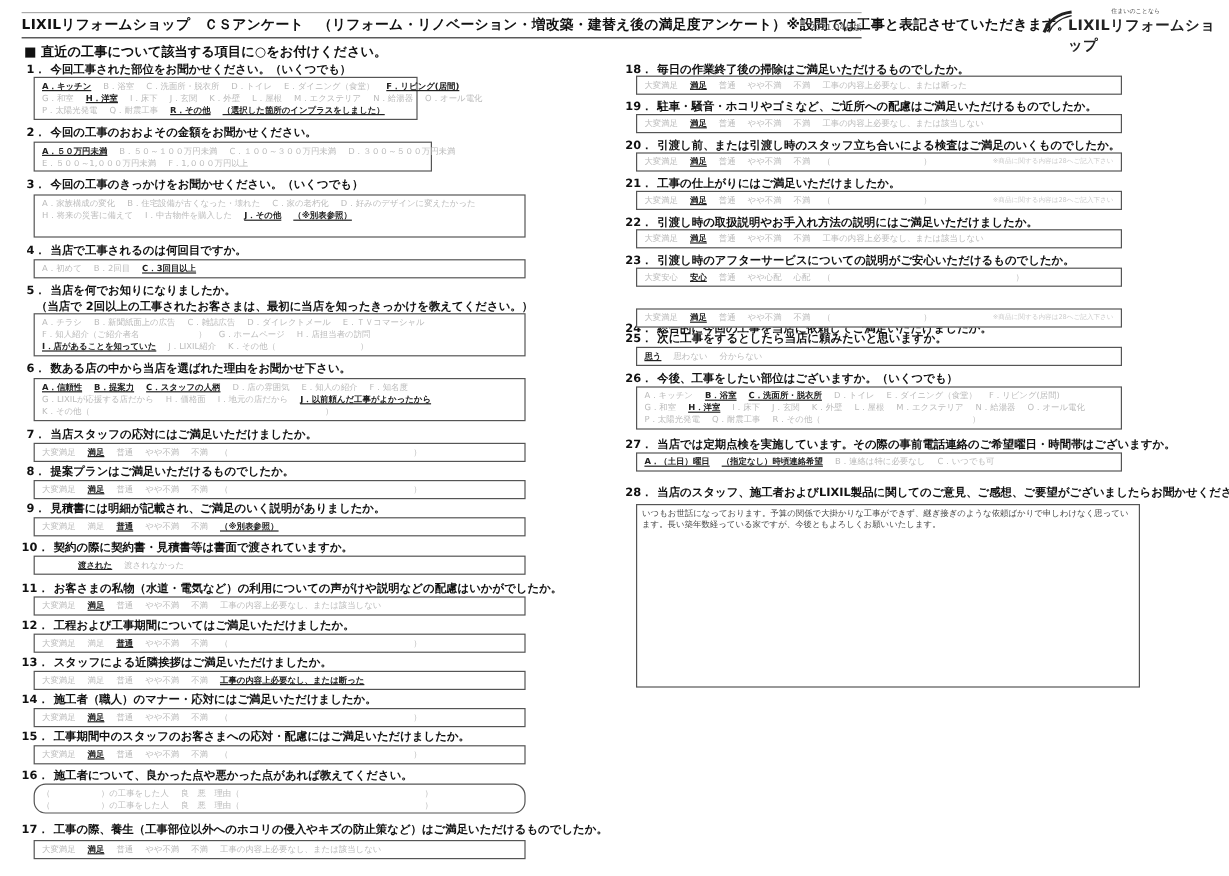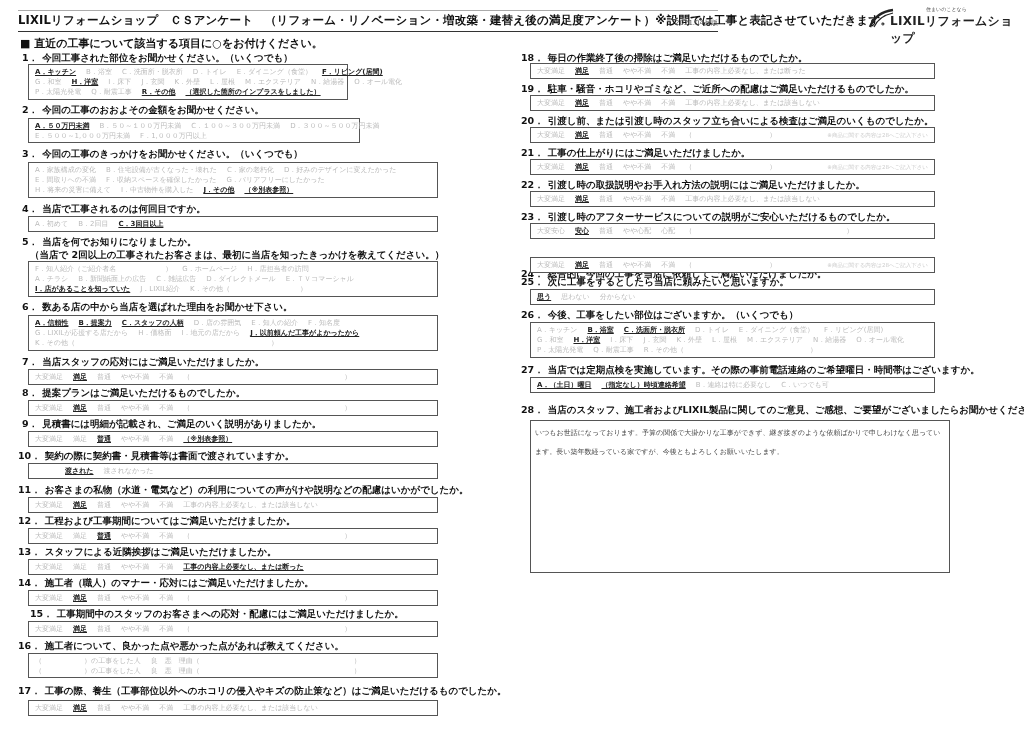--- a/index.html
+++ b/index.html
@@ -13,21 +13,21 @@
   .logo .name { position:absolute; left: 22px; top: 7px; font-size: 12px; font-weight: bold; color:#222; letter-spacing:0.3px; }
   .logo svg { position:absolute; left:0; top:2px; }
   .lead { position:absolute; left: 20px; top: 36px; font-size: 11px; font-weight: bold; }
   .q { position:absolute; font-size: 9.5px; font-weight: bold; white-space: nowrap; }
   .q .num { margin-right: 4px; }
   .box { position:absolute; border: 1.5px solid #555; background:#fff; font-size: 7px; color:#bbb; padding: 2px 6px; line-height: 10px; }
   .box .row { white-space: nowrap; display:flex; gap: 10px; }
   .opt { color:#bbb; white-space:nowrap; }
   .opt.sel { color:#222; font-weight:bold; text-decoration: underline; }
   .note { color:#ccc; font-size: 5.5px; margin-left:auto; }
-  .comment { font-size: 7px; color:#444; line-height: 19px; padding: 3px 4px; }
+  .comment { font-size: 7px; color:#444; line-height: 9px; padding: 3px 4px; }
 </style>
 </head>
 <body>
 
 <div class="header">
   <span class="title">LIXILリフォームショップ　ＣＳアンケート　（リフォーム・リノベーション・増改築・建替え後の満足度アンケート）※設問では工事と表記させていただきます。</span>
   <span class="version">2021.04月版</span>
 </div>
 <div class="logo">
   <svg width="26" height="20">
@@ -83,52 +83,47 @@
     </div>
     <div class="q" style="left: 22px; top: 148px;"><span class="num">3．</span><span>今回の工事のきっかけをお聞かせください。（いくつでも）</span></div>
     <div class="box" style="left: 28px; top: 162px; width: 410px; height: 36px;">
       <div class="row">
         <span class="opt">A．家族構成の変化</span>
         <span class="opt">B．住宅設備が古くなった・壊れた</span>
         <span class="opt">C．家の老朽化</span>
         <span class="opt">D．好みのデザインに変えたかった</span>
       </div>
       <div class="row">
-        <span class="opt">E．間取りへの不満</span>
-        <span class="opt">F．収納スペースを確保したかった</span>
-        <span class="opt">G．バリアフリーにしたかった</span>
-      </div>
-      <div class="row">
         <span class="opt">H．将来の災害に備えて</span>
         <span class="opt">I．中古物件を購入した</span>
         <span class="opt sel">J．その他</span>
         <span class="opt sel">（※別表参照）</span>
       </div>
     </div>
     <div class="q" style="left: 22px; top: 203px;"><span class="num">4．</span><span>当店で工事されるのは何回目ですか。</span></div>
     <div class="box" style="left: 28px; top: 216px; width: 410px; height: 16px;">
       <div class="row">
         <span class="opt">A．初めて</span>
         <span class="opt">B．2回目</span>
         <span class="opt sel">C．3回目以上</span>
       </div>
     </div>
     <div class="q" style="left: 22px; top: 236px;"><span class="num">5．</span><span>当店を何でお知りになりましたか。</span><div style="margin-left: 8px;">（当店で 2回以上の工事されたお客さまは、最初に当店を知ったきっかけを教えてください。）</div></div>
     <div class="box" style="left: 28px; top: 261px; width: 410px; height: 36px;">
-      <div class="row">
-        <span class="opt">F．知人紹介（ご紹介者名　　　　　　　）</span>
-        <span class="opt">G．ホームページ</span>
-        <span class="opt">H．店担当者の訪問</span>
-      </div>
       <div class="row">
         <span class="opt">A．チラシ</span>
         <span class="opt">B．新聞紙面上の広告</span>
         <span class="opt">C．雑誌広告</span>
         <span class="opt">D．ダイレクトメール</span>
         <span class="opt">E．ＴＶコマーシャル</span>
+      </div>
+      <div class="row">
+        <span class="opt">F．知人紹介（ご紹介者名　　　　　　　）</span>
+        <span class="opt">G．ホームページ</span>
+        <span class="opt">H．店担当者の訪問</span>
       </div>
       <div class="row">
         <span class="opt sel">I．店があることを知っていた</span>
         <span class="opt">J．LIXIL紹介</span>
         <span class="opt">K．その他（　　　　　　　　　　）</span>
       </div>
     </div>
     <div class="q" style="left: 22px; top: 301px;"><span class="num">6．</span><span>数ある店の中から当店を選ばれた理由をお聞かせ下さい。</span></div>
     <div class="box" style="left: 28px; top: 315px; width: 410px; height: 36px;">
       <div class="row">
@@ -226,33 +221,33 @@
     <div class="box" style="left: 28px; top: 590px; width: 410px; height: 16px;">
       <div class="row">
         <span class="opt">大変満足</span>
         <span class="opt sel">満足</span>
         <span class="opt">普通</span>
         <span class="opt">やや不満</span>
         <span class="opt">不満</span>
         <span class="opt">（　　　　　　　　　　　　　　　　　　　　　　）</span>
       </div>
     </div>
-    <div class="q" style="left: 18px; top: 608px; margin-left: 12px;"><span class="num">15．</span><span>工事期間中のスタッフのお客さまへの応対・配慮にはご満足いただけましたか。</span></div>
+    <div class="q" style="left: 18px; top: 608px;"><span class="num">15．</span><span>工事期間中のスタッフのお客さまへの応対・配慮にはご満足いただけましたか。</span></div>
     <div class="box" style="left: 28px; top: 621px; width: 410px; height: 16px;">
       <div class="row">
         <span class="opt">大変満足</span>
         <span class="opt sel">満足</span>
         <span class="opt">普通</span>
         <span class="opt">やや不満</span>
         <span class="opt">不満</span>
         <span class="opt">（　　　　　　　　　　　　　　　　　　　　　　）</span>
       </div>
     </div>
     <div class="q" style="left: 18px; top: 640px;"><span class="num">16．</span><span>施工者について、良かった点や悪かった点があれば教えてください。</span></div>
-    <div class="box" style="left: 28px; top: 653px; width: 410px; height: 25px;">
+    <div class="box" style="left: 28px; top: 653px; width: 410px; height: 25px; border-radius: 10px;">
       <div class="row">
         <span class="opt">（　　　　　　）の工事をした人</span>
         <span class="opt">良　悪　理由（　　　　　　　　　　　　　　　　　　　　　　）</span>
       </div>
       <div class="row">
         <span class="opt">（　　　　　　）の工事をした人</span>
         <span class="opt">良　悪　理由（　　　　　　　　　　　　　　　　　　　　　　）</span>
       </div>
     </div>
     <div class="q" style="left: 18px; top: 685px;"><span class="num">17．</span><span>工事の際、養生（工事部位以外へのホコリの侵入やキズの防止策など）はご満足いただけるものでしたか。</span></div>

